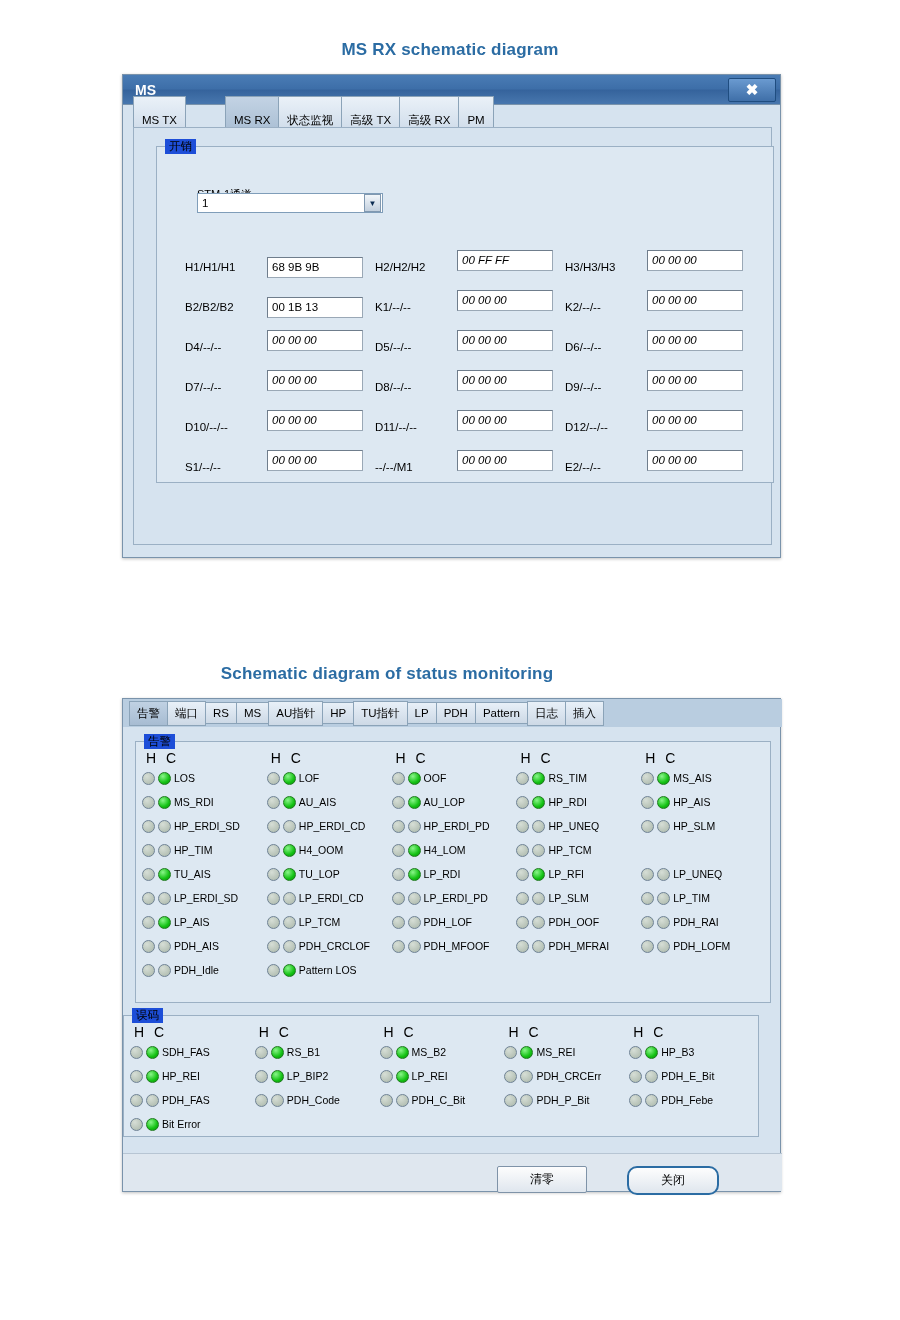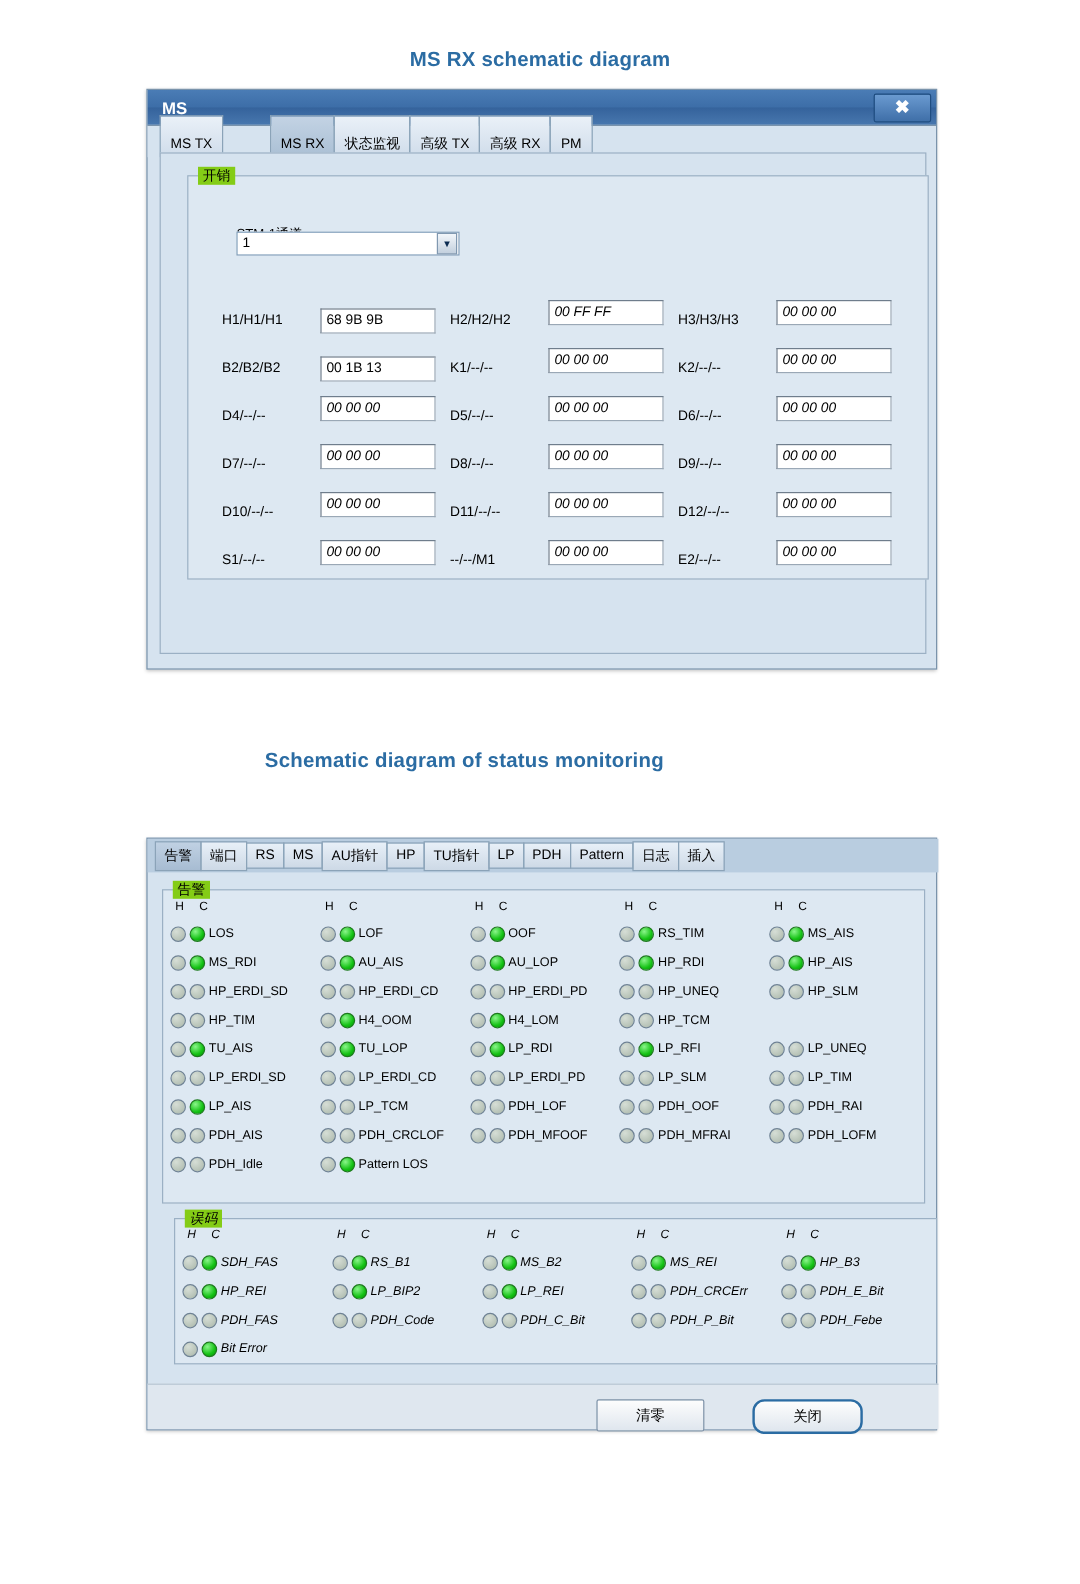--- a/index.html
+++ b/index.html
@@ -20,21 +20,21 @@
 
   
   .caption {
     text-align: center;
     font-size: 17px;
     font-weight: bold;
     color: #2b6ca3;
     letter-spacing: 0.2px;
   }
   #cap1 { position: absolute; top: 40px; left: 0; width: 900px; }
-  #cap2 { position: absolute; top: 624px; left: 0; width: 774px; }
+  #cap2 { position: absolute; top: 664px; left: 0; width: 774px; }
 
   
   .dialog {
     position: absolute;
     background: #d6e3ef;
     border: 1px solid #7a93ab;
     box-shadow: 0 1px 3px rgba(0,0,0,0.25);
     box-sizing: border-box;
   }
   .titlebar {
@@ -99,21 +99,21 @@
   .groupbox {
     position: absolute;
     border: 1px solid #9bb0c4;
     background: #dde8f2;
     box-sizing: border-box;
   }
   .group-label {
     position: absolute;
     top: -8px;
     left: 8px;
-    background: #84cc16;
+    background: #1d4ed8;
     padding: 0 4px;
     font-size: 11.5px;
     color: #000;
   }
 
   
   #dlg-msrx {
     left: 122px;
     top: 74px;
     width: 659px;
@@ -250,25 +250,24 @@
     background: linear-gradient(to bottom, #c0d1e3, #a7bcd2);
   }
 
   #grp-alarm {
     left: 12px;
     top: 42px;
     width: 636px;
     height: 262px;
   }
   #grp-error {
-    left: 22px;
+    left: 0;
     top: 316px;
     width: 636px;
     height: 122px;
-    font-style: italic;
   }
 
   .led-grid {
     position: absolute;
     left: 6px;
     top: 8px;
     right: 4px;
   }
   .led-hdr-row {
     display: flex;
@@ -279,21 +278,21 @@
     height: 24px;
     align-items: center;
   }
   .led-col {
     width: 126px;
     display: flex;
     align-items: center;
   }
   .led-hdr {
     width: 126px;
-    font-size: 10px;
+    font-size: 14px;
     color: #000;
     padding-left: 4px;
     box-sizing: border-box;
   }
   .led-hdr span { display: inline-block; }
   .led-hdr .h { width: 20px; }
   .led {
     width: 13px;
     height: 13px;
     border-radius: 50%;

